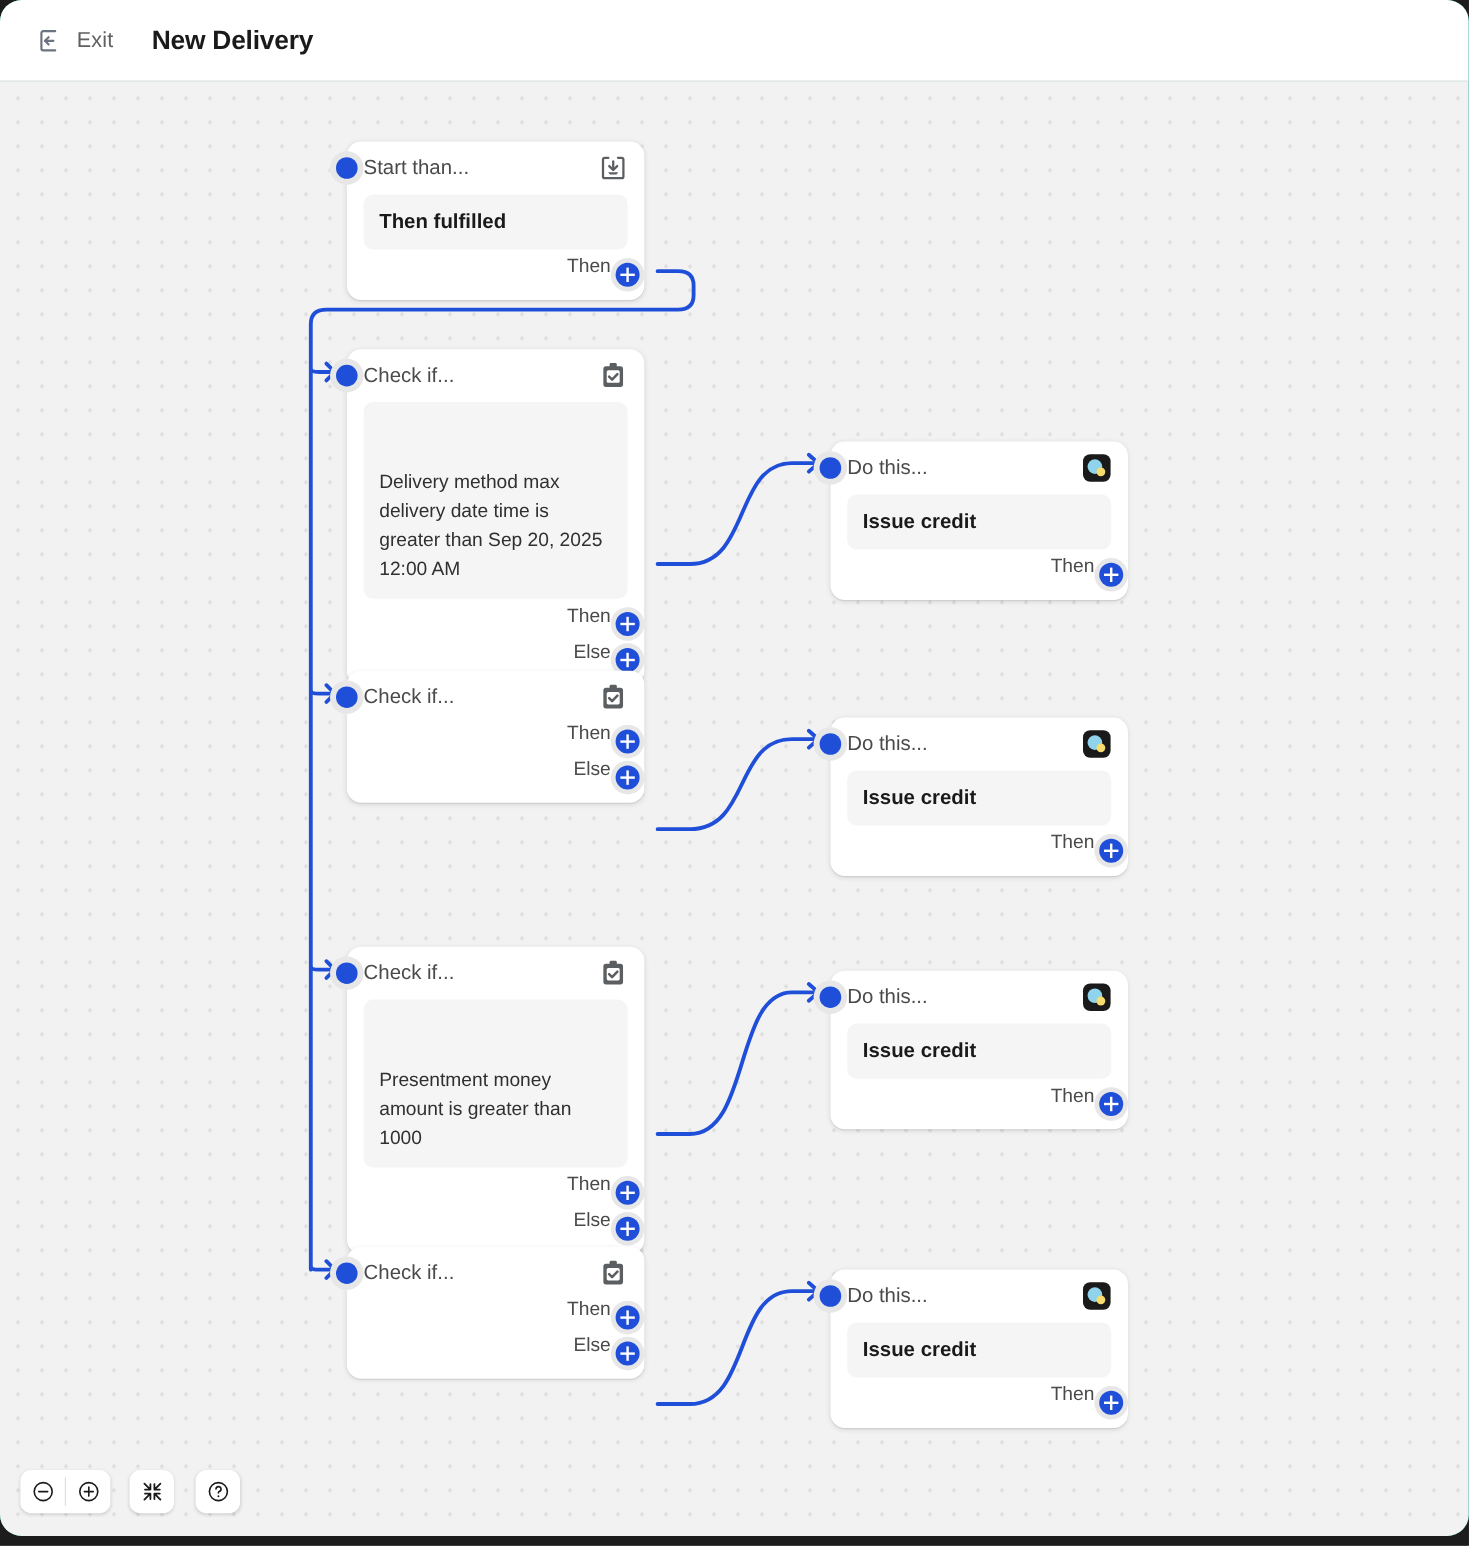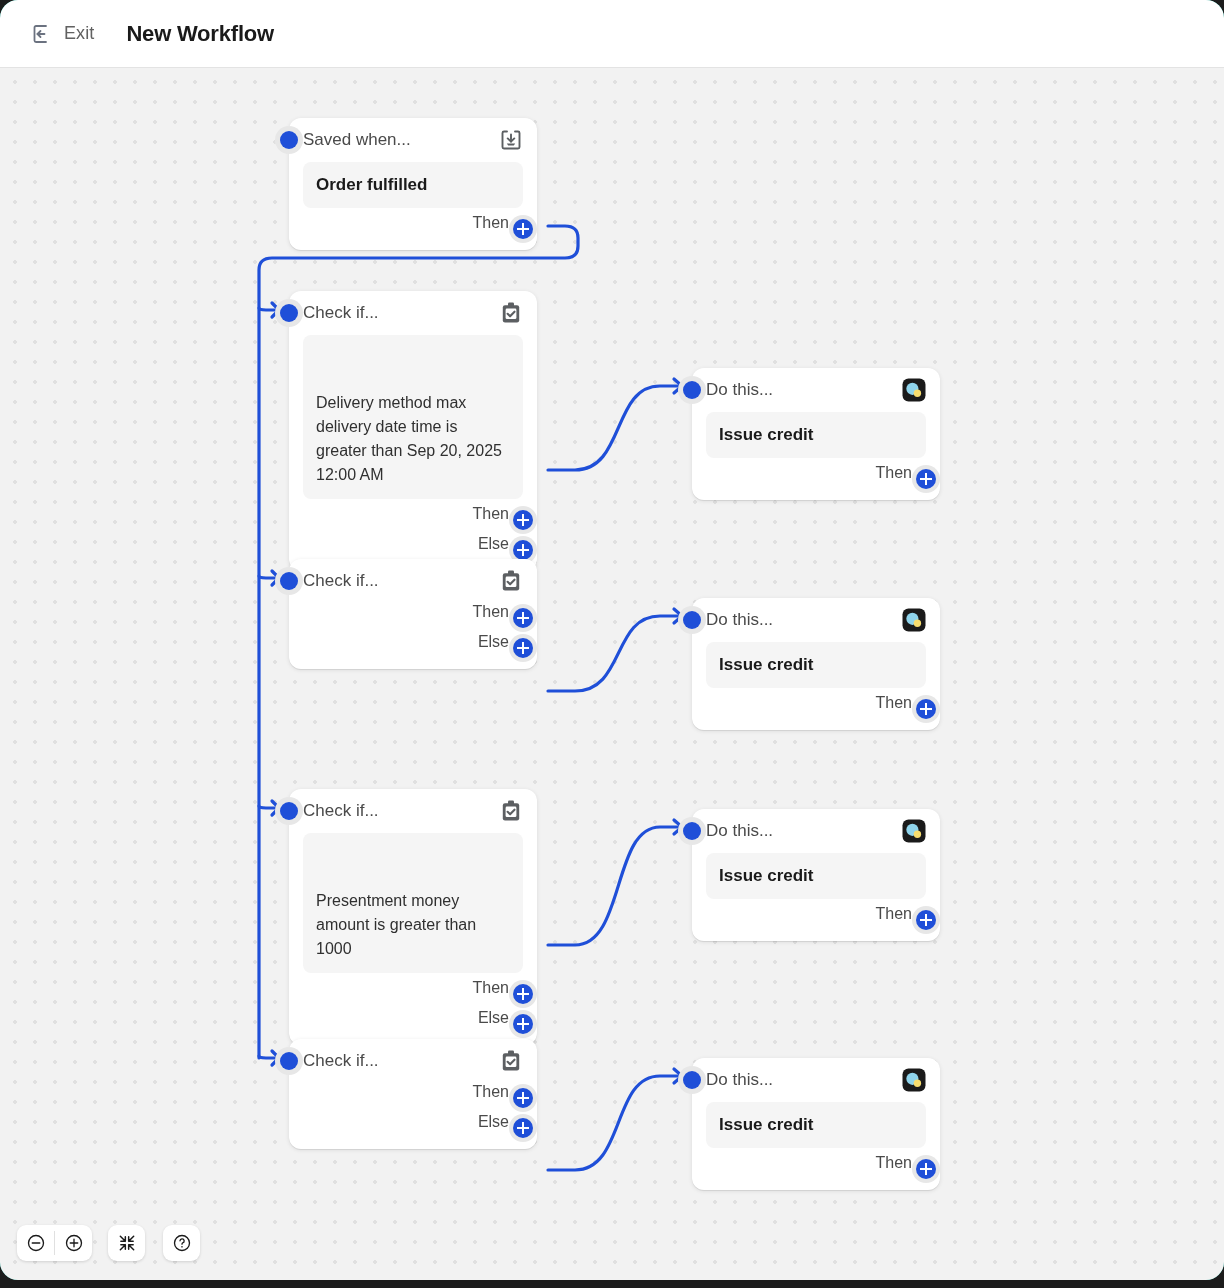--- a/index.html
+++ b/index.html
@@ -161,21 +161,21 @@
       <span class="exit-icon">
         <svg viewBox="0 0 24 24" fill="none" stroke="#6b7280" stroke-width="1.8" stroke-linecap="round" stroke-linejoin="round">
           <path d="M16 4H6a1.5 1.5 0 0 0-1.5 1.5v13A1.5 1.5 0 0 0 6 20h10"></path>
           <path d="M14.5 12H7.5"></path>
           <path d="M10.5 9 7.5 12l3 3"></path>
         </svg>
       </span>
       <span class="exit-label">Exit</span>
     </div>
 
-    <div class="wf-title">New Workflow</div>
+    <div class="wf-title">New Delivery</div>
 
   </div>
 
   <div id="canvas">
 
     <svg id="wires" viewBox="0 0 1224 1212">
       <g fill="none" stroke="#1f4fd8" stroke-width="3.2" stroke-linecap="round">
 
         <path d="M548 158 H565 Q578 158 578 170 V178 Q578 190 565 190 H272
                  Q259 190 259 202 V990"></path>
@@ -201,32 +201,32 @@
         <path d="M674 752 l8 7 -8 7"></path>
         <path d="M674 1001 l8 7 -8 7"></path>
       </g>
     </svg>
 
     <div class="node" style="left:289px; top:50px; width:248px;">
       <div class="port" style="left:-14px; top:8px;">
         <span class="port-dot"></span>
       </div>
       <div class="node-head">
-        <span class="node-kind">Saved when...</span>
+        <span class="node-kind">Start than...</span>
         <span class="node-icon">
           <svg viewBox="0 0 24 24" fill="none" stroke="#5c5f62" stroke-width="1.9" stroke-linecap="round" stroke-linejoin="round">
             <path d="M5 3.5h3M16 3.5h3a1.5 1.5 0 0 1 1.5 1.5v14A1.5 1.5 0 0 1 19 20.5H5A1.5 1.5 0 0 1 3.5 19V5A1.5 1.5 0 0 1 5 3.5"></path>
             <path d="M12 6.5v7"></path>
               <path d="M8.7 10.4 12 13.7l3.3-3.3"></path>
             <path d="M3.6 15.5h4.2l1.4 2h5.6l1.4-2h4.2" fill="#5c5f62" stroke="none"></path>
           </svg>
         </span>
       </div>
       <div class="node-body">
-        <div class="node-body-bold">Order fulfilled</div>
+        <div class="node-body-bold">Then fulfilled</div>
       </div>
       <div class="branch-row" style="position:relative;">
         <span class="branch-label">Then</span>
         <div class="port out-port" style="top:1px;">
           <span class="port-plus"></span>
         </div>
       </div>
     </div>
 
     <div class="node" style="left:289px; top:223px; width:248px;">

